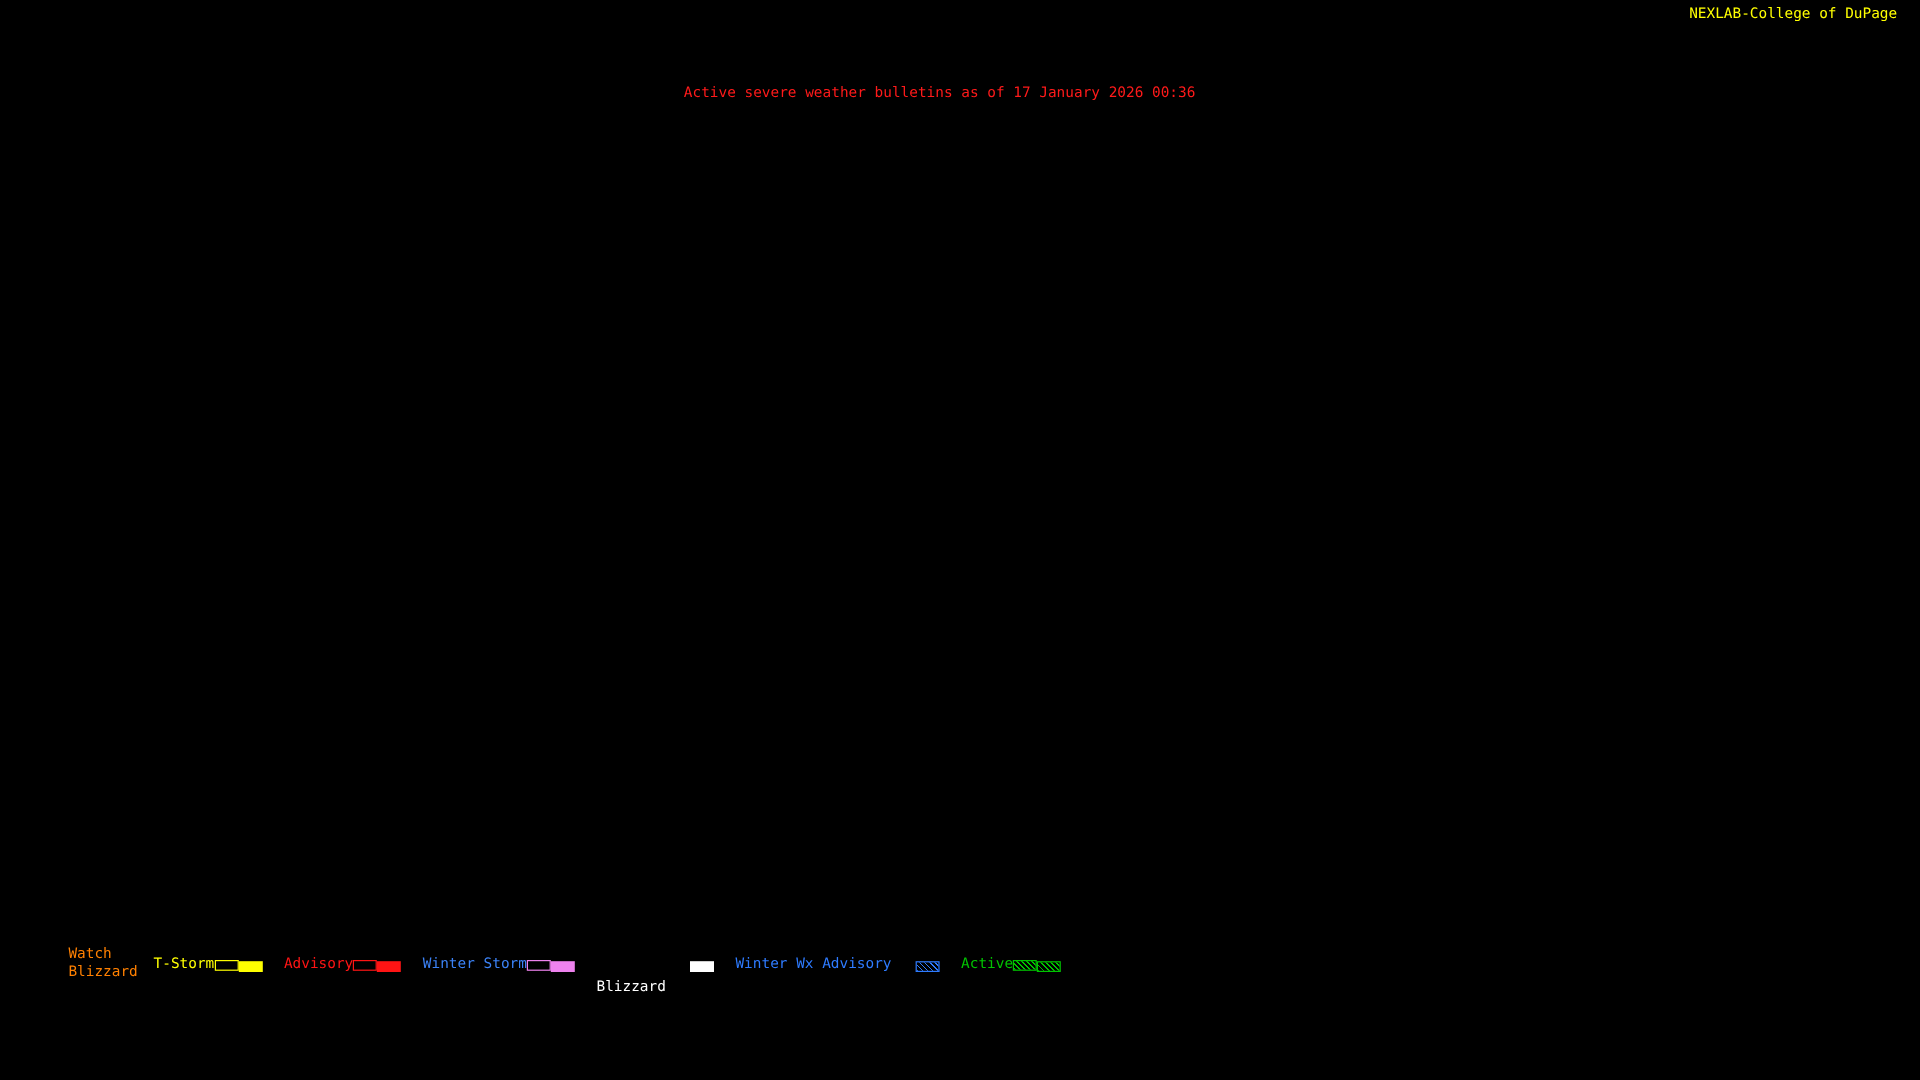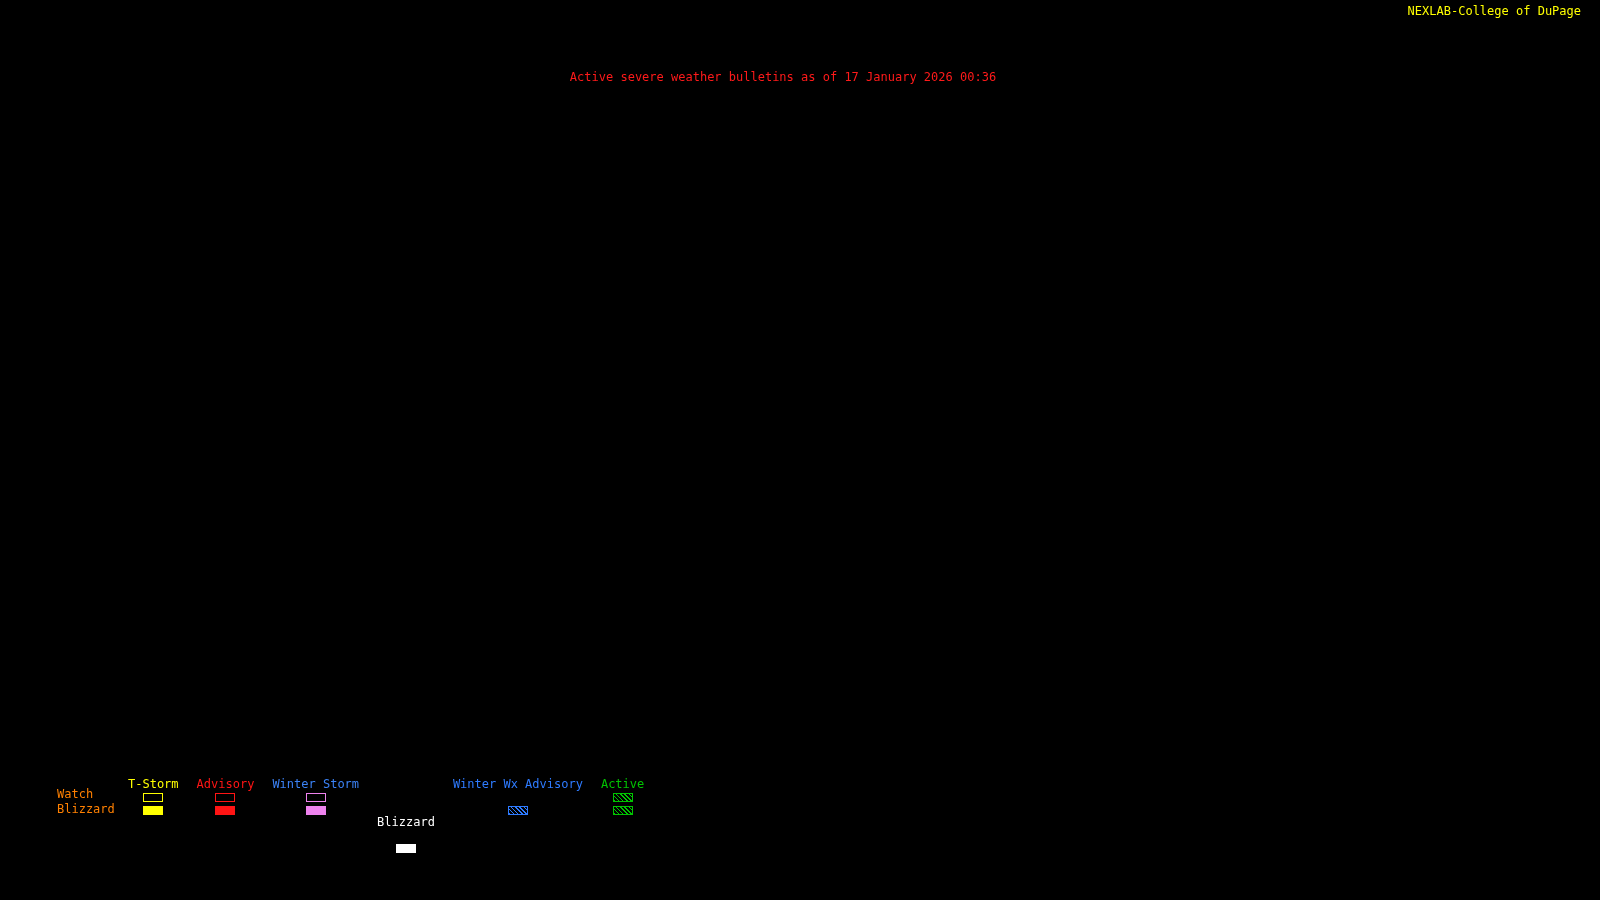--- a/index.html
+++ b/index.html
@@ -48,21 +48,21 @@
     margin-top:9px;
     color:var(--row_label_text);
     font-size:12px;line-height:15px;
     width:51px;
     white-space:pre;
   }
   .cols{
     display:flex;gap:18px;margin-left:20px;
   }
   .col{
-    display:flex;flex-direction:column;align-items:center;
+    display:flex;flex-direction:row;align-items:center;
   }
   .collabel{
     font-size:12px;line-height:13px;white-space:pre;
   }
   .box{
     width:20px;height:9px;
     box-sizing:border-box;
   }
   .box.watchbox{margin-top:2px;}
   .box.warnbox{margin-top:4px;}

